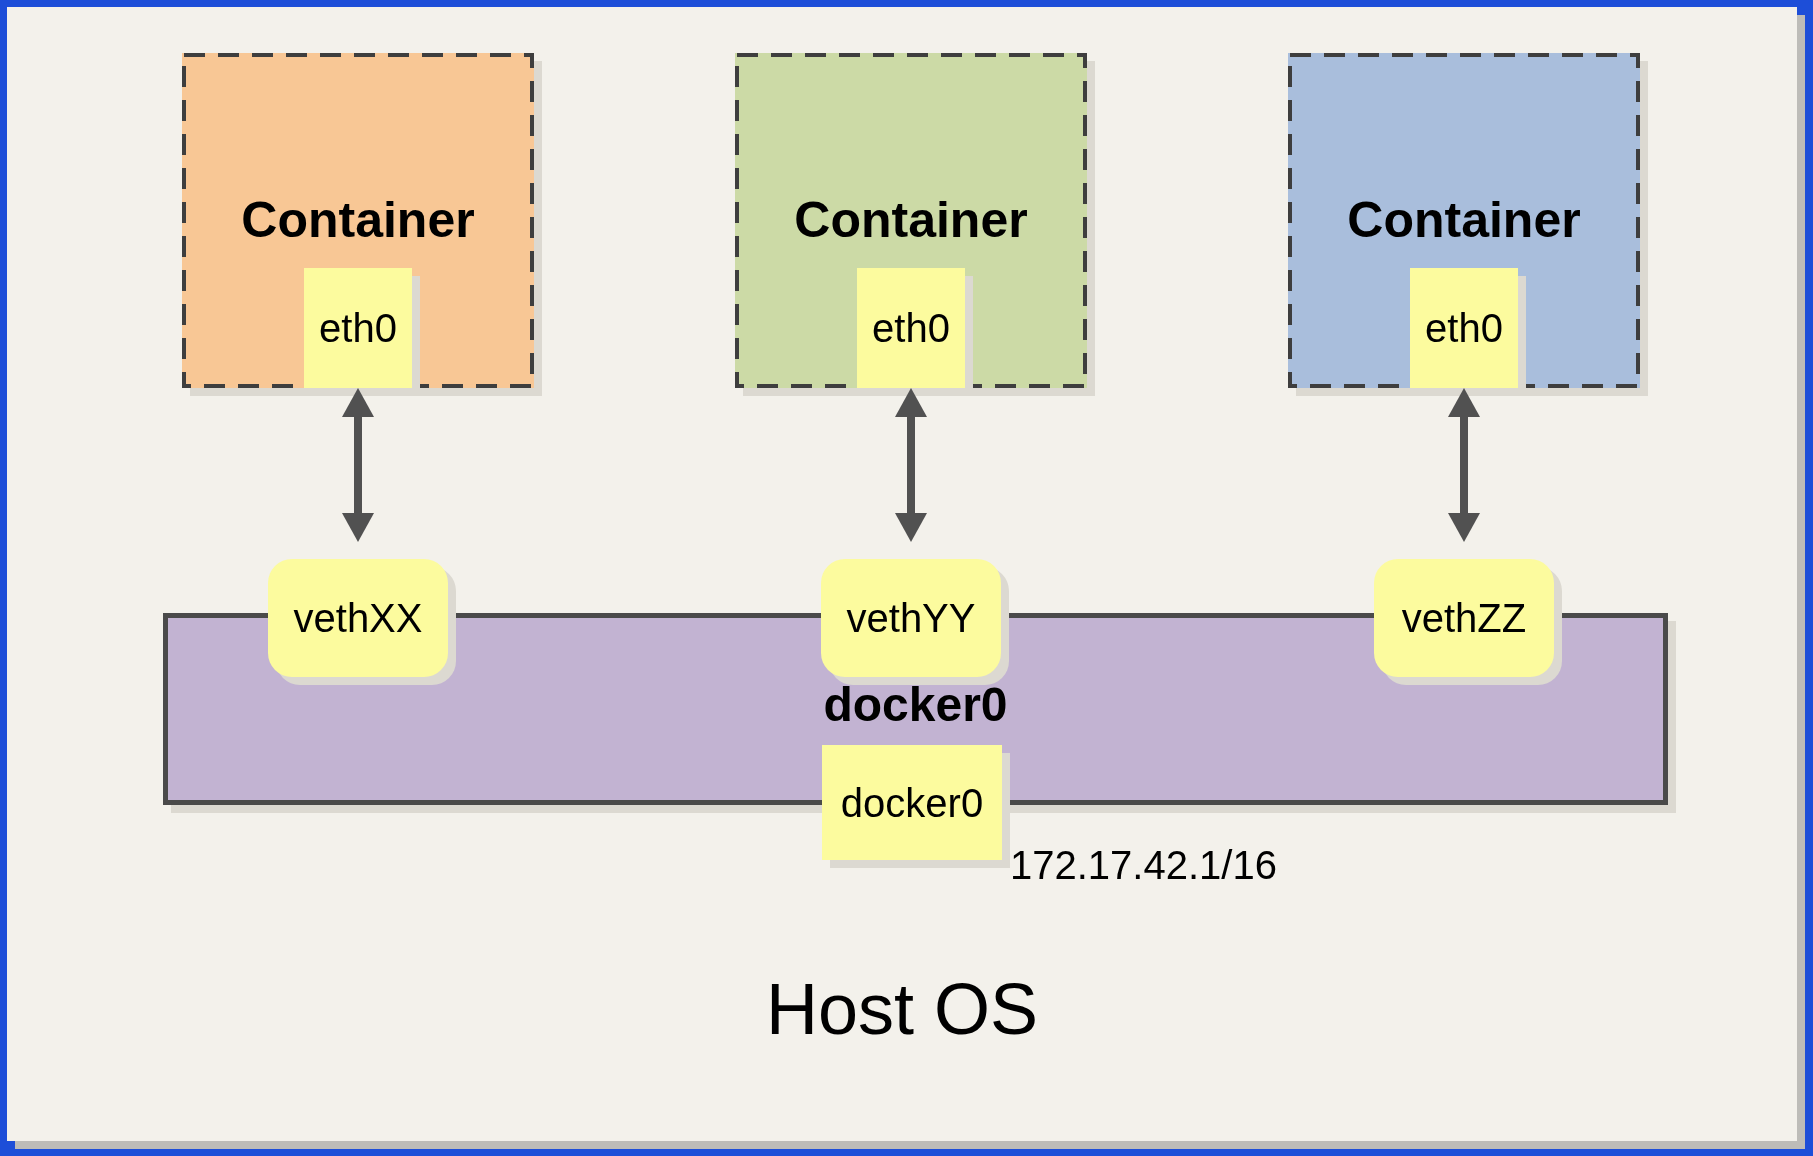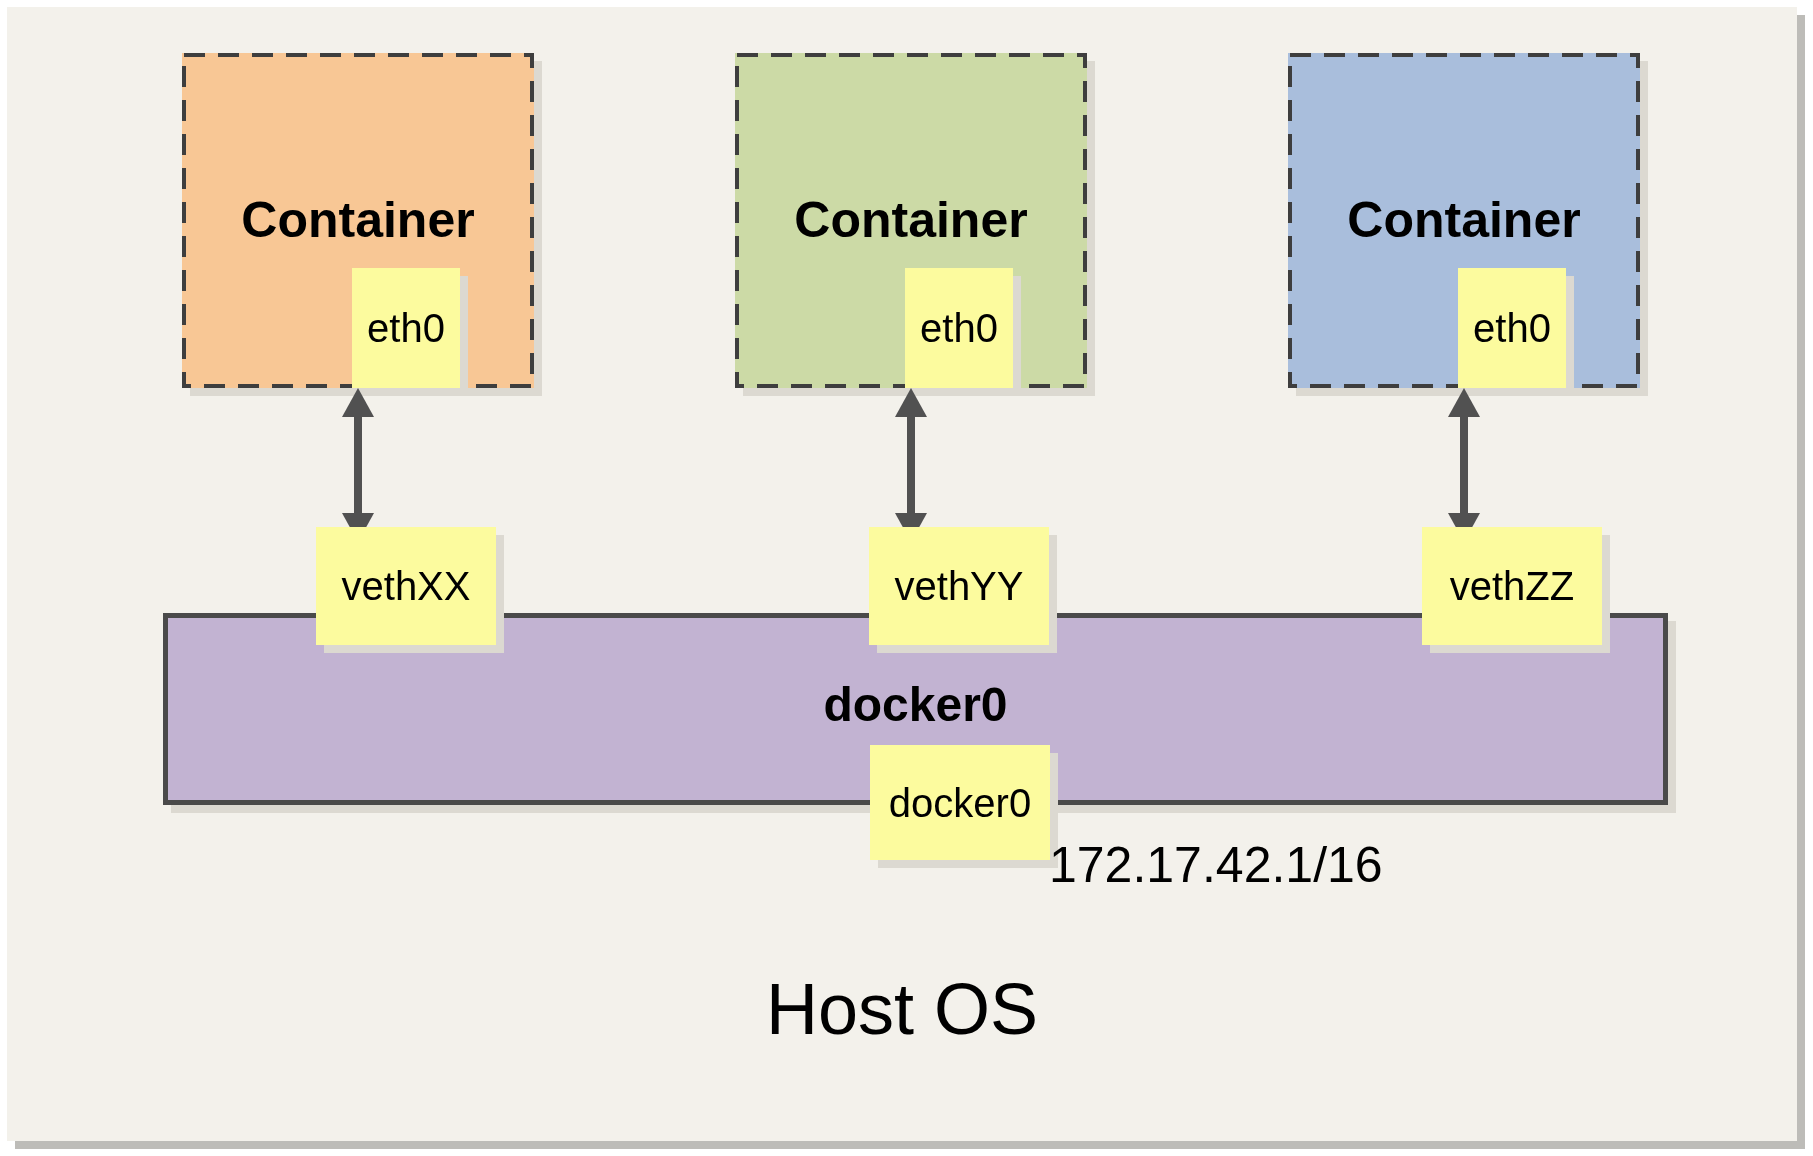--- a/index.html
+++ b/index.html
@@ -2,21 +2,21 @@
 <html><head>
 <meta charset="utf-8">
 <style>
   html, body { margin: 0; padding: 0; background: #222; }
   * { box-sizing: border-box; }
 
   .frame {
     position: relative;
     width: 1813px;
     height: 1156px;
-    background: #ffffff;
+    background: #1d4ed8;
     overflow: hidden;
     font-family: "Liberation Sans", sans-serif;
     color: #000;
   }
 
   .page {
     position: absolute;
     left: 7px; top: 7px;
     width: 1790px; height: 1134px;
     background: #F3F1EB;
@@ -53,29 +53,28 @@
   
   .note {
     position: absolute;
     background: #FCFB9E;
     box-shadow: 8px 8px 0 #DCD9D1;
     display: flex;
     align-items: center;
     justify-content: center;
     font-size: 40px;
     line-height: 44px;
-    margin-left: 48px;
   }
   .note.iface {
     left: 50%;
     bottom: 0;
     transform: translateX(-50%);
     width: 108px; height: 120px;
   }
-  .note.veth { top: 520px; width: 180px; height: 118px; }
+  .note.veth { top: 552px; width: 180px; height: 118px; border-radius: 24px; }
   .note.veth.pos1 { left: 261px; }
   .note.veth.pos2 { left: 814px; }
   .note.veth.pos3 { left: 1367px; }
 
   .note.bridge-iface {
     left: 815px; top: 738px;
     width: 180px; height: 115px;
   }
 
   
@@ -105,23 +104,22 @@
     text-align: center;
     font-size: 48px;
     font-weight: bold;
     line-height: 48px;
   }
 
   
   .ip-label {
     position: absolute;
     left: 1003px; top: 836px;
-    font-size: 50px;
+    font-size: 40px;
     line-height: 44px;
-    margin-left: 39px;
   }
   .host-label {
     position: absolute;
     left: 0; right: 0;
     top: 952px;
     text-align: center;
     font-size: 72px;
     line-height: 100px;
   }
 </style>

